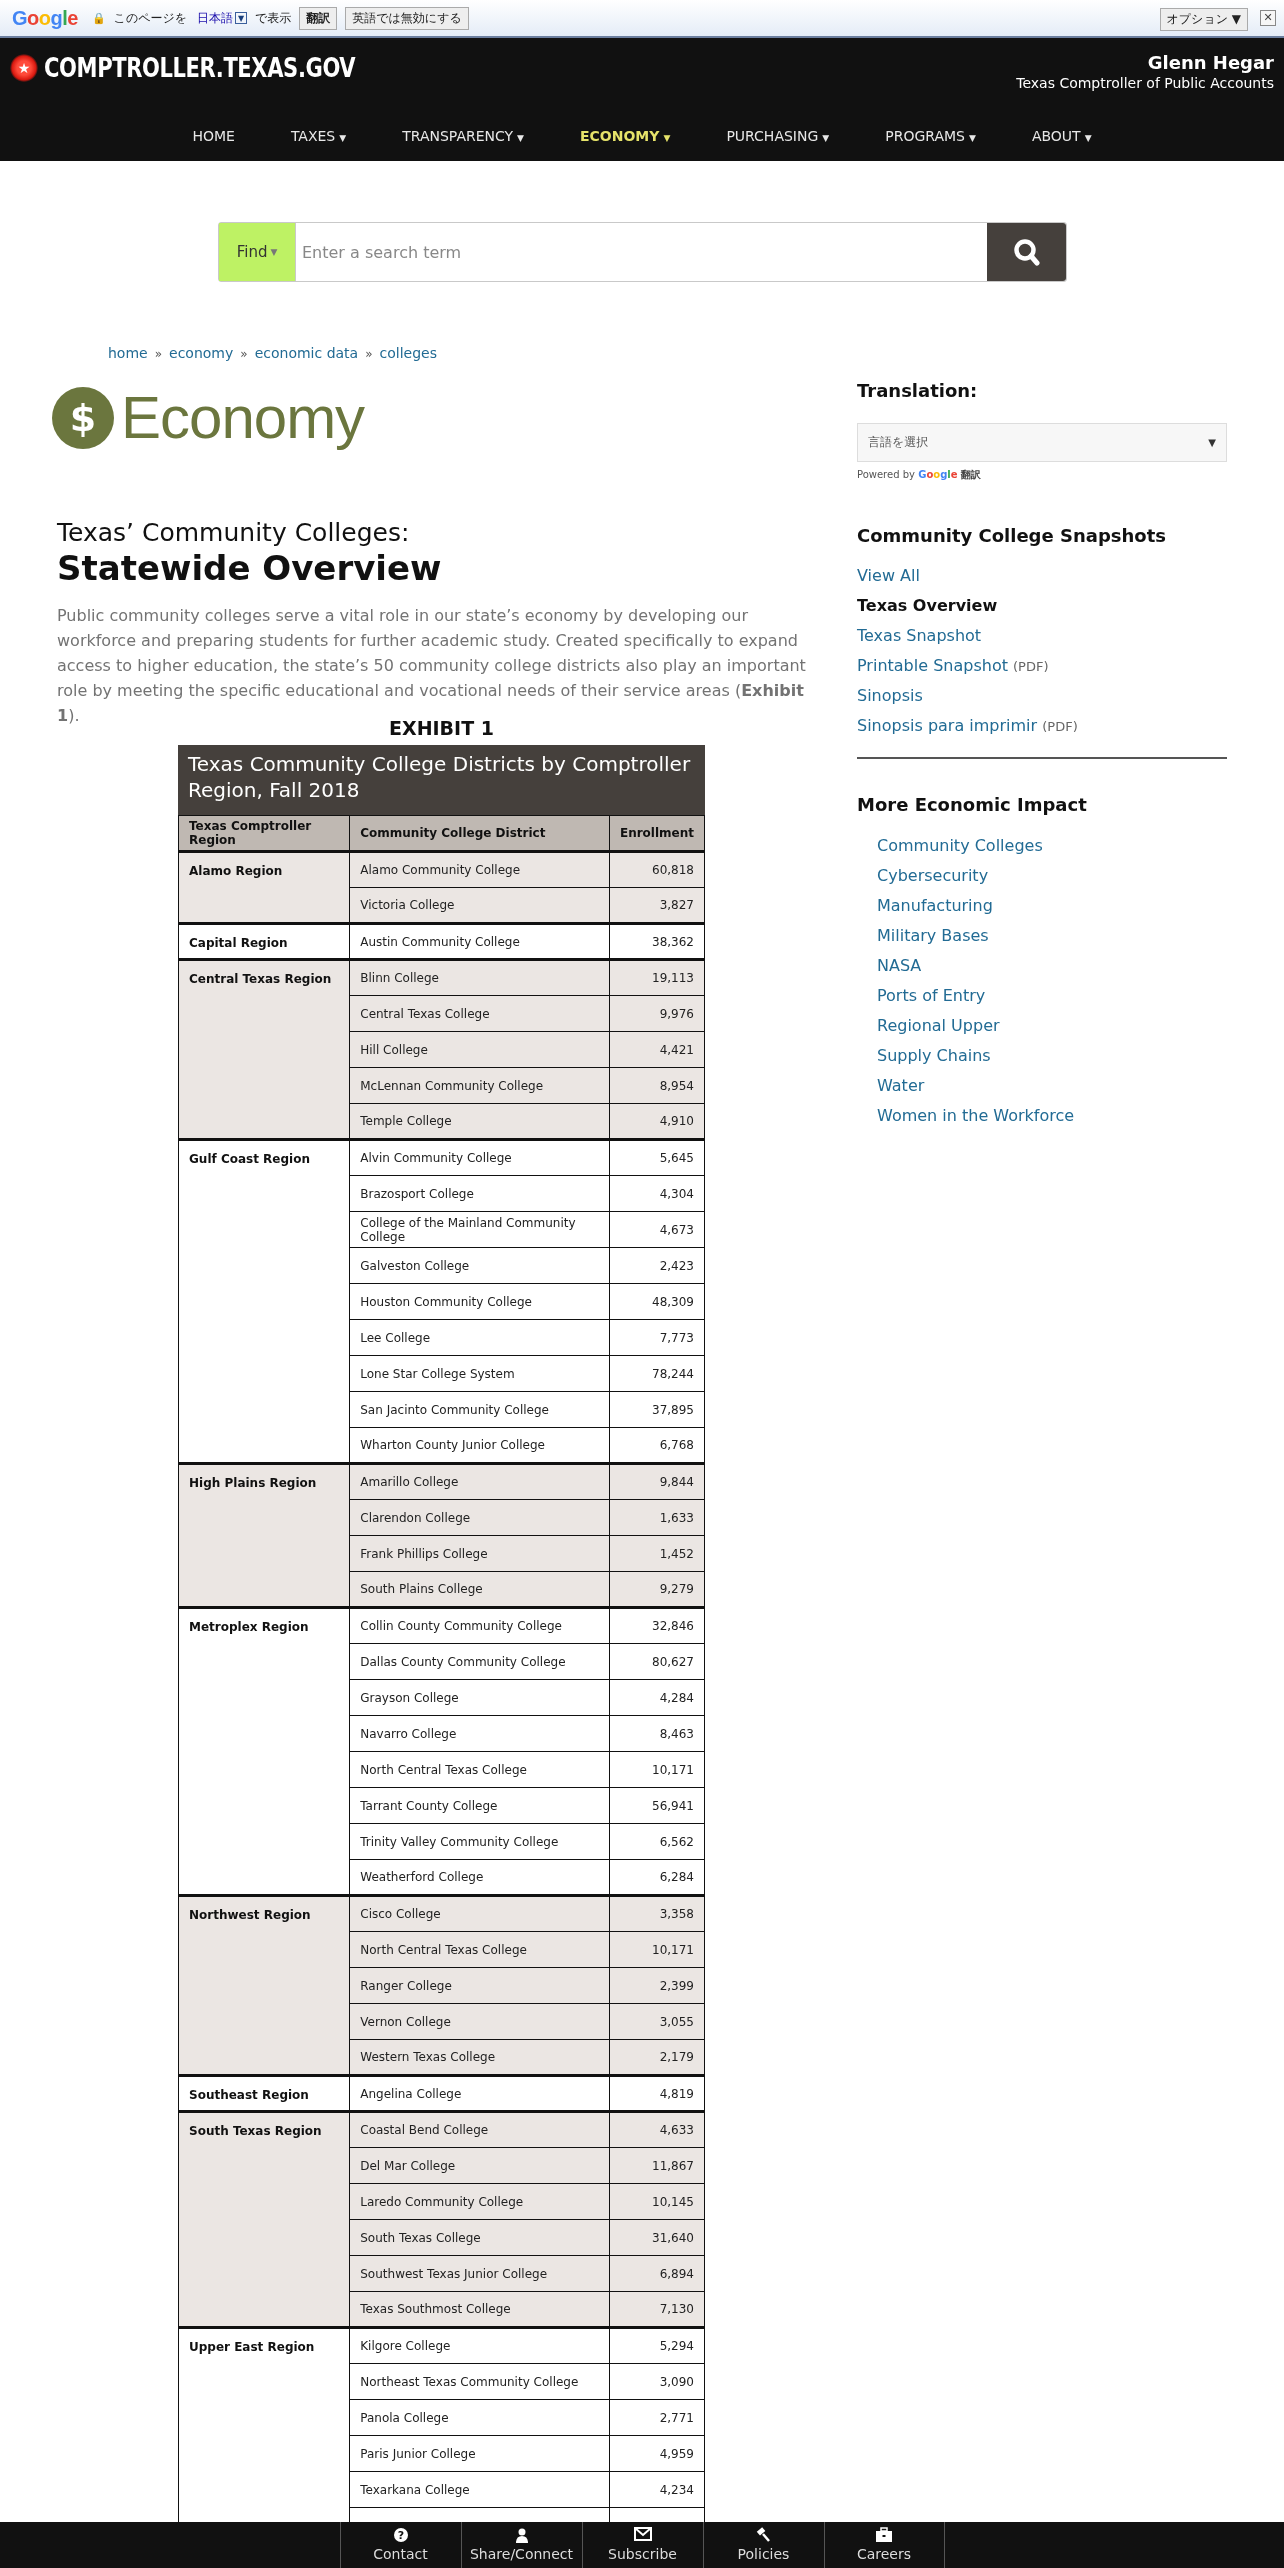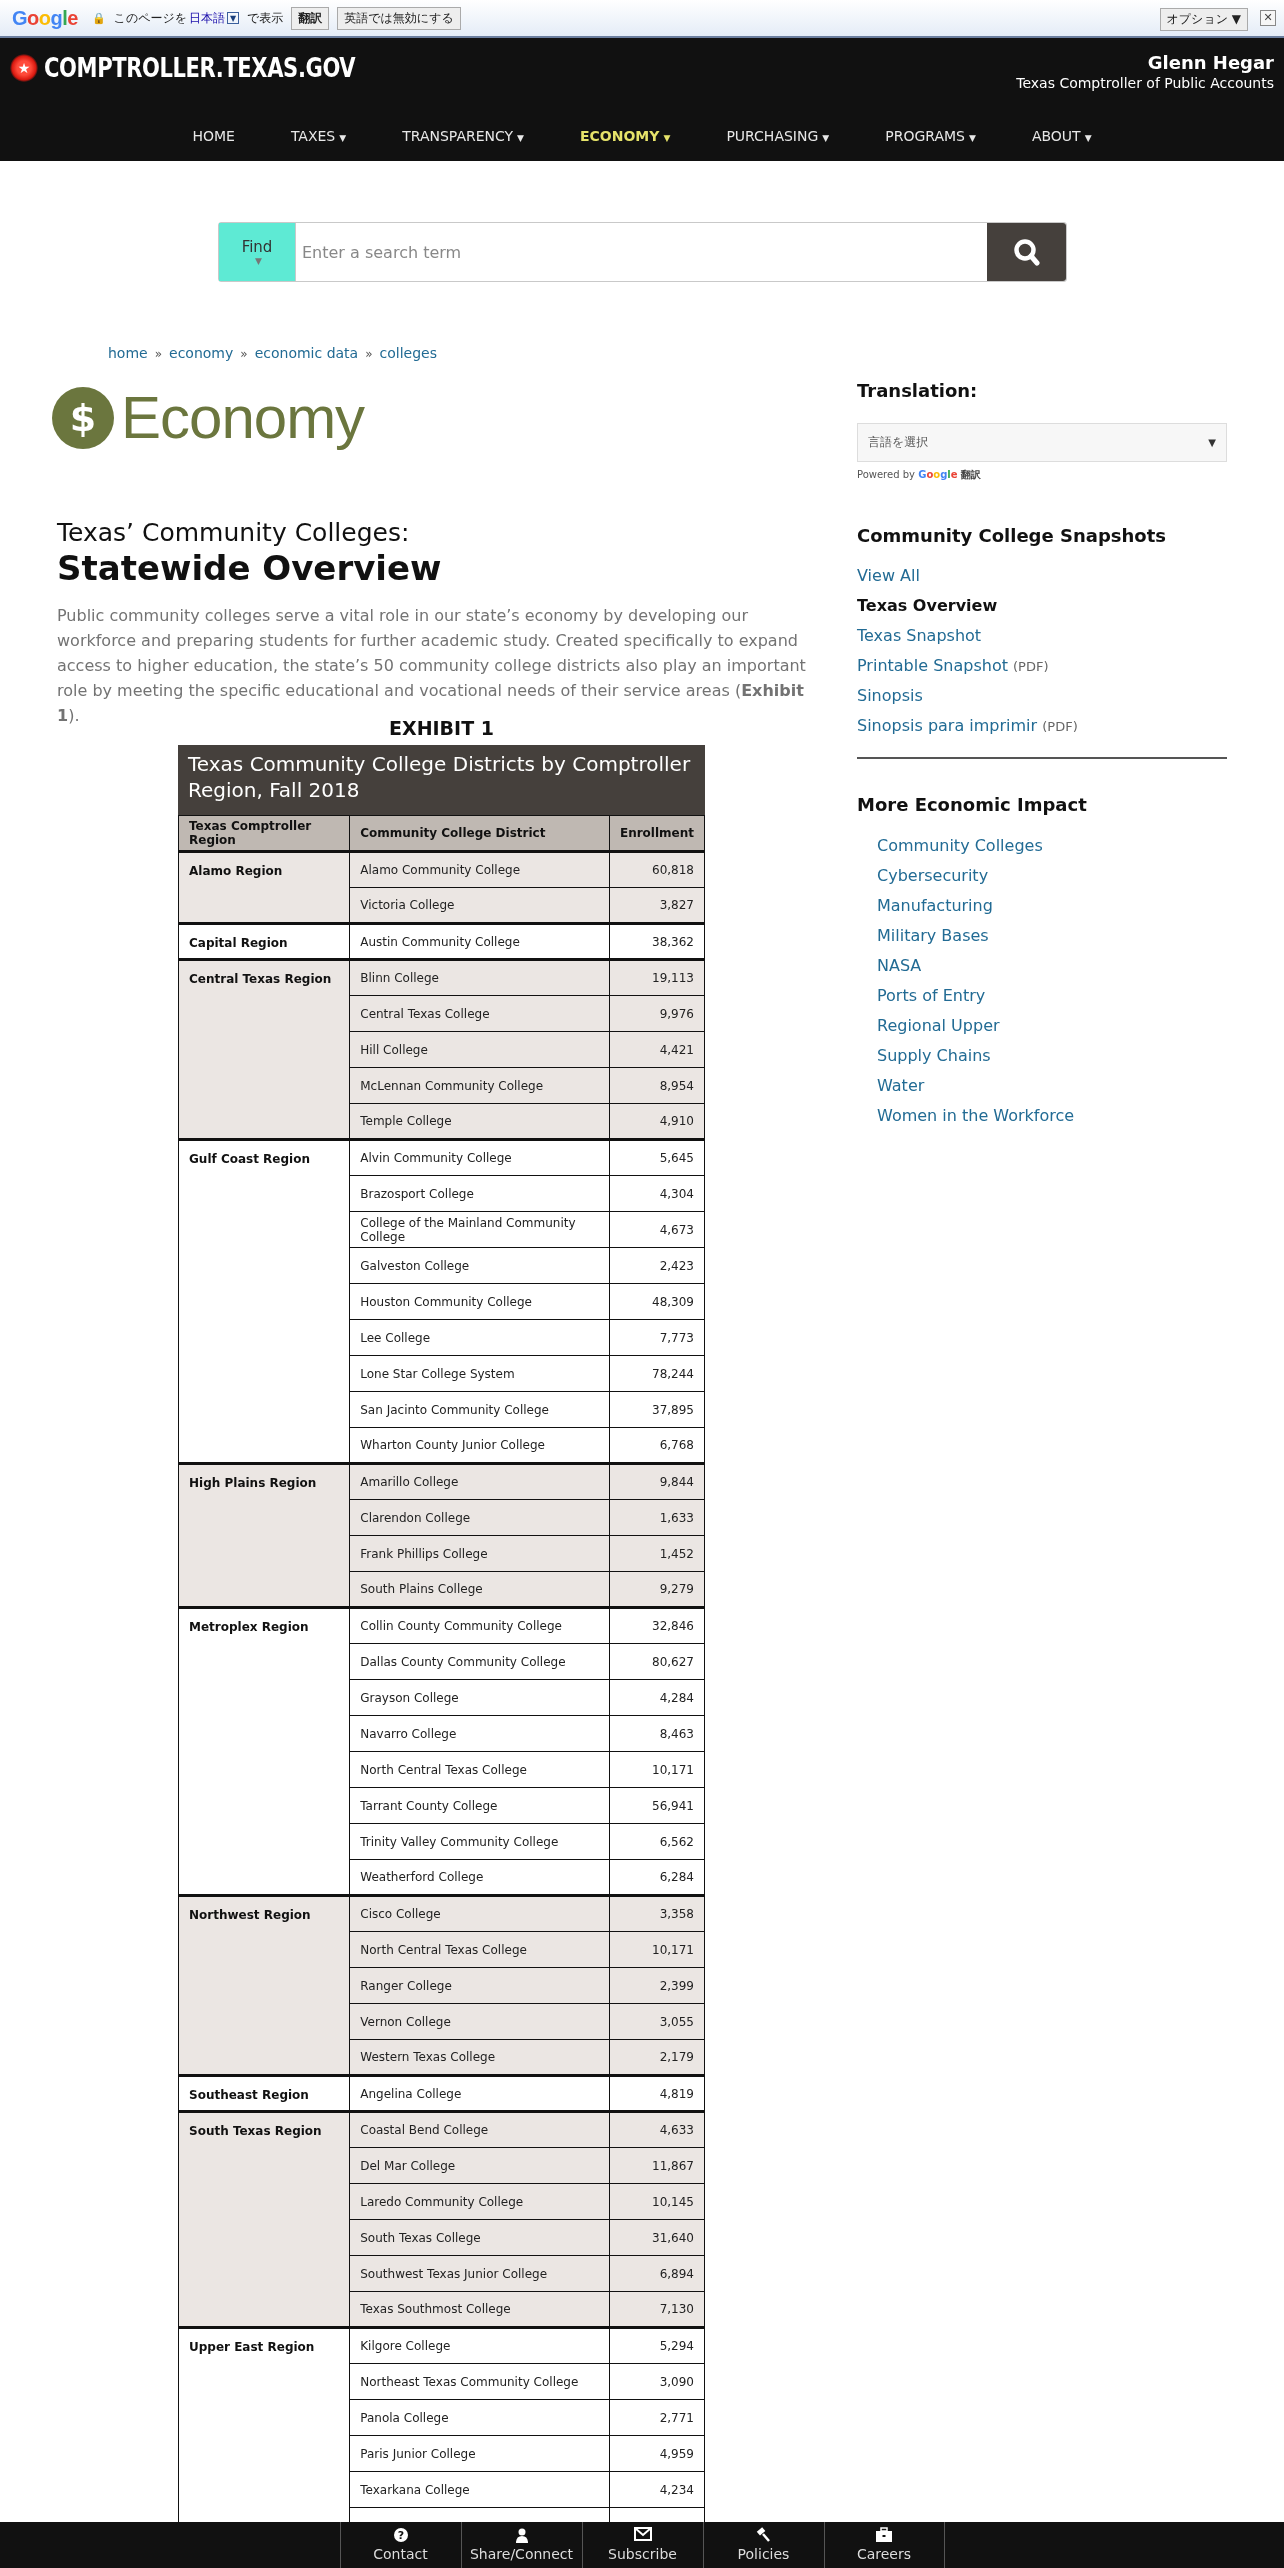--- a/index.html
+++ b/index.html
@@ -5,21 +5,21 @@
   * { box-sizing: border-box; margin: 0; padding: 0; }
   html, body { width: 1284px; height: 2568px; overflow: hidden; background: #fff; font-family: "DejaVu Sans", sans-serif; color: #111; }
   a { text-decoration: none; }
 
   
   .gbar { position: absolute; top: 0; left: 0; width: 1284px; height: 38px; background: linear-gradient(#ffffff, #e4ecf7); border-bottom: 2px solid #6b7e9f; display: flex; align-items: center; font-size: 12px; }
   .gbar .glogo { margin-left: 12px; font-family: "Liberation Sans", sans-serif; font-size: 20px; font-weight: bold; letter-spacing: -0.5px; }
   .gbar .glogo .b{color:#4285f4}.gbar .glogo .r{color:#ea4335}.gbar .glogo .y{color:#fbbc05}.gbar .glogo .g{color:#34a853}
   .gbar .lock { margin-left: 14px; color: #666; font-size: 11px; }
   .gbar .txt { margin-left: 8px; color: #222; }
-  .gbar .lang { color: #1a0dab; margin-left: 2px; }
+  .gbar .lang { color: #1a0dab; margin-left: 10px; }
   .gbar .langdd { display: inline-block; border: 1px solid #3a5f9c; width: 12px; height: 12px; font-size: 8px; text-align: center; line-height: 11px; color: #1a3f7c; margin-left: 2px; }
   .gbtn { margin-left: 8px; padding: 2px 6px; border: 1px solid #aaa; background: #eee; font-size: 12px; color: #222; }
   .gbtn.bold { font-weight: bold; }
   .gbar .opt { position: absolute; right: 36px; top: 8px; }
   .gbar .x { position: absolute; right: 8px; top: 10px; width: 16px; height: 16px; border: 1px solid #888; font-size: 11px; line-height: 14px; text-align: center; color: #444; background: #f6f6f6; }
 
   
   .header { position: absolute; top: 38px; left: 0; width: 1284px; height: 123px; background: #111; }
   .logo { position: absolute; left: 10px; top: 14px; display: flex; align-items: center; }
   .logo .star { width: 28px; height: 28px; border-radius: 50%; background: radial-gradient(circle, #ff4a3a 35%, #d8180f 60%, rgba(216,24,15,0) 72%); display: flex; align-items: center; justify-content: center; color: #fff; font-size: 14px; }
@@ -27,21 +27,21 @@
   .official { position: absolute; right: 10px; top: 14px; text-align: right; color: #fff; }
   .official .nm { font-size: 18px; font-weight: bold; }
   .official .tt { font-size: 14px; margin-top: 2px; }
   .nav { position: absolute; top: 90px; left: 0; width: 1284px; display: flex; justify-content: center; gap: 0; }
   .nav .item { color: #e8e8e8; font-size: 14px; padding: 0 28px; white-space: nowrap; }
   .nav .item.active { color: #e6e36a; font-weight: bold; }
   .nav .caret { font-size: 9px; margin-left: 4px; }
 
   
   .search { position: absolute; top: 222px; left: 218px; width: 849px; height: 60px; border: 1px solid #c9c9c9; border-radius: 3px; display: flex; background: #fff; }
-  .search .find { width: 77px; background: #5eead4; border-right: 1px solid #c9c9c9; display: flex; align-items: center; justify-content: center; font-size: 15px; color: #333; flex-direction: column; }
+  .search .find { width: 77px; background: #bef264; border-right: 1px solid #c9c9c9; display: flex; align-items: center; justify-content: center; font-size: 15px; color: #333; }
   .search .find .c { font-size: 9px; color: #777; margin-left: 3px; }
   .search input { flex: 1; border: none; outline: none; padding-left: 6px; font-size: 16px; font-family: "DejaVu Sans", sans-serif; color: #333; }
   .search input::placeholder { color: #888; }
   .search .go { width: 79px; background: #45403c; border-radius: 0 3px 3px 0; display: flex; align-items: center; justify-content: center; }
 
   
   .crumbs { position: absolute; top: 345px; left: 108px; font-size: 14px; color: #226b94; }
   .crumbs .sep { color: #555; margin: 0 7px; font-size: 12px; }
 
   

